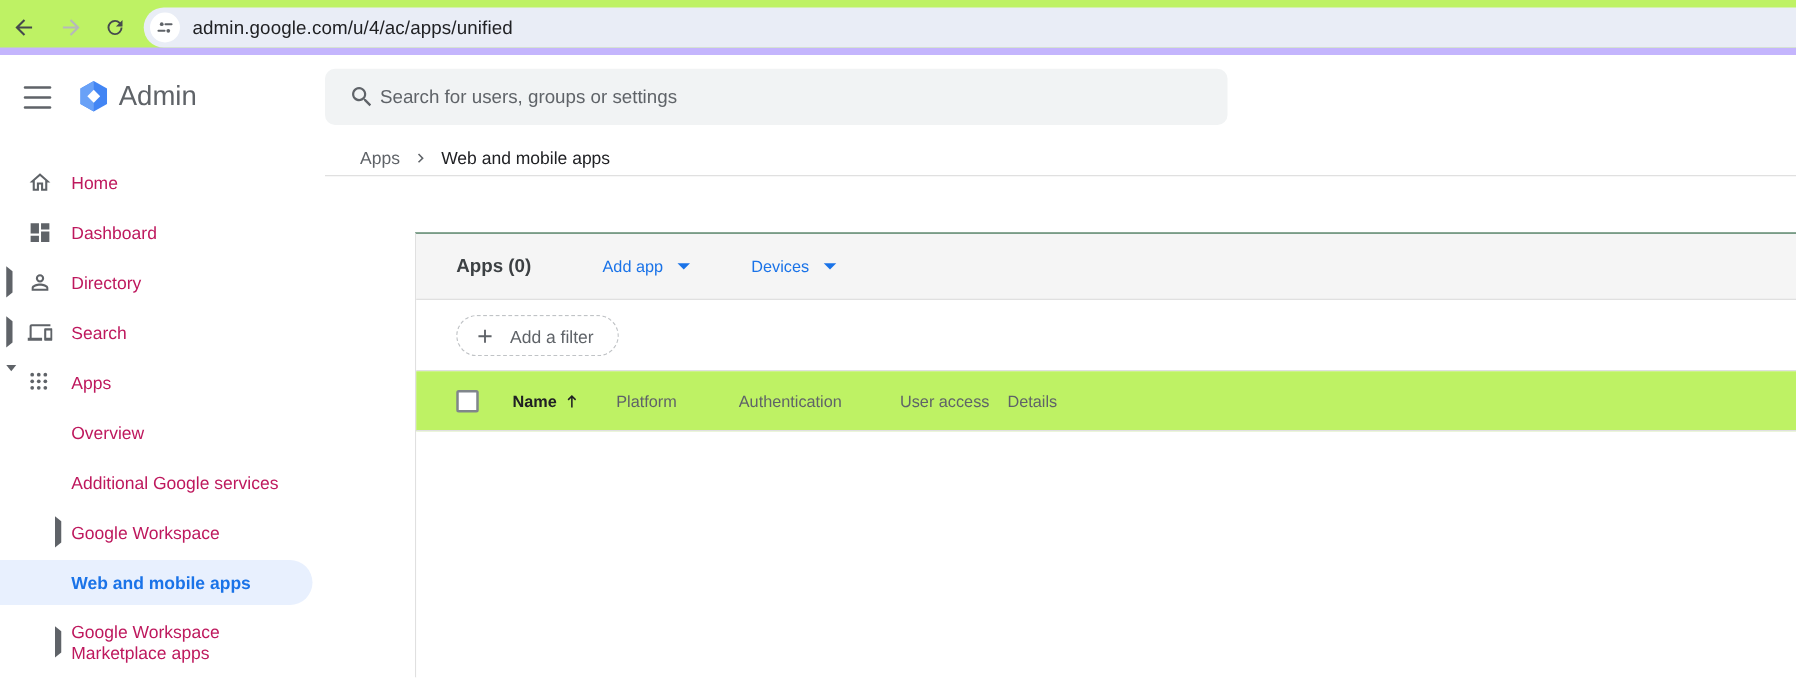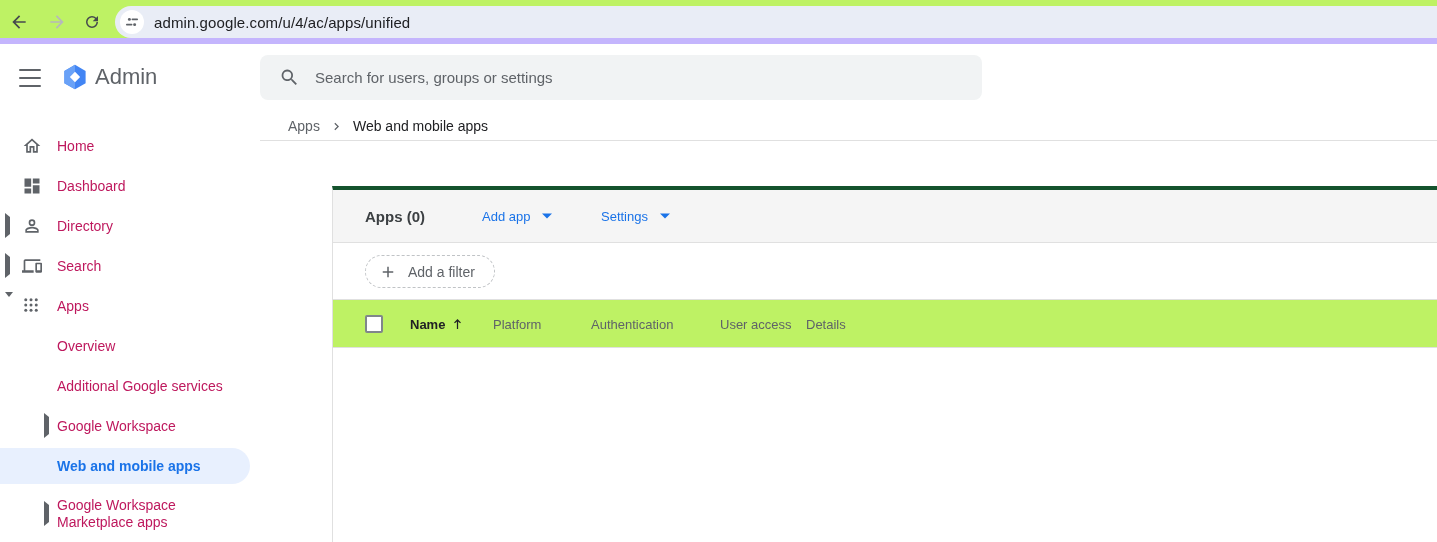--- a/index.html
+++ b/index.html
@@ -27,21 +27,21 @@
   
   .hamburger { position:absolute; left:19px; top:69px; width:22px; height:18px; display:flex; flex-direction:column; justify-content:space-between; cursor:pointer; }
   .hamburger span { display:block; height:2px; background:#5f6368; border-radius:1px; }
   .logo-mark { position:absolute; left:61px; top:63px; }
   .brand-text { position:absolute; left:95px; top:64px; font-size:22px; color:#5f6368; }
   .search-bar {
     position:absolute; left:260px; top:55px; width:722px; height:45px;
     background:#f1f3f4; border-radius:8px; display:flex; align-items:center; padding-left:19px; cursor:text;
   }
   .search-bar input {
-    border:none; outline:none; background:transparent; margin-left:15px; width:600px;
+    border:none; outline:none; background:transparent; margin-left:4px; width:600px;
     font-size:15px; color:#202124; font-family:inherit;
   }
   .search-bar input::placeholder { color:#5f6368; opacity:1; }
 
   
   .breadcrumb { position:absolute; left:288px; top:117px; height:18px; display:flex; align-items:center; font-size:14px; }
   .crumb-link { color:#5f6368; cursor:pointer; }
   .crumb-sep { margin:0 9px; display:flex; align-items:center; }
   .crumb-current { color:#202124; }
   .breadcrumb-divider { position:absolute; left:260px; right:0; top:140px; border-top:1px solid #e0e0e0; }
@@ -54,21 +54,21 @@
   .tri-right { width:0; height:0; border-top:4px solid transparent; border-bottom:4px solid transparent; border-left:5px solid #5f6368; }
   .tri-down { width:0; height:0; border-left:4px solid transparent; border-right:4px solid transparent; border-top:5px solid #5f6368; }
   .side-icon { position:absolute; left:22px; top:50%; transform:translateY(-50%); width:20px; height:20px; color:#5f6368; }
   .side-label { position:absolute; left:57px; font-size:14px; color:#be185d; line-height:17px; }
   .side-row.selected { height:36px; margin:2px 0; background:#e8f0fe; border-radius:0 18px 18px 0; }
   .side-row.selected .side-label { color:#1a73e8; font-weight:600; }
   .side-row.two-line { height:56px; }
   .side-row.two-line .side-label { width:140px; }
 
   
-  .content { position:absolute; left:332px; top:186px; right:0; bottom:0; border-left:1px solid #e0e0e0; border-top:4px solid #14532d; background:#fff; }
+  .content { position:absolute; left:332px; top:186px; right:0; bottom:0; border-left:1px solid #e0e0e0; border-top:1px solid #14532d; background:#fff; }
   .toolbar { position:relative; height:53px; background:#f5f5f5; border-bottom:1px solid #e0e0e0; }
   .toolbar-title { position:absolute; left:32px; top:50%; transform:translateY(-50%); font-size:15px; font-weight:600; color:#3c4043; }
   .toolbar-link { position:absolute; top:50%; transform:translateY(-50%); display:flex; align-items:center; color:#1a73e8; font-size:13px; font-weight:500; cursor:pointer; }
   .toolbar-link .caret { margin-left:12px; width:0; height:0; border-left:5px solid transparent; border-right:5px solid transparent; border-top:5px solid #1a73e8; }
   .link-add-app { left:149px; }
   .link-settings { left:268px; }
 
   .filter-row { position:relative; height:57px; background:#fff; border-bottom:1px solid #e0e0e0; }
   .filter-pill {
     position:absolute; left:32px; top:12px; height:33px; border:1px dashed #c0c3c6; border-radius:17px;
@@ -238,21 +238,21 @@
 
 <div class="content">
 
   <div class="toolbar">
     <span class="toolbar-title">Apps (0)</span>
     <span class="toolbar-link link-add-app">
       <span>Add app</span>
       <span class="caret"></span>
     </span>
     <span class="toolbar-link link-settings">
-      <span>Settings</span>
+      <span>Devices</span>
       <span class="caret"></span>
     </span>
   </div>
 
   <div class="filter-row">
     <div class="filter-pill">
       <span class="plus">
         <svg width="18" height="18" viewBox="0 0 24 24" fill="#5f6368">
             <path d="M19 13h-6v6h-2v-6H5v-2h6V5h2v6h6v2z"></path>
           </svg>

